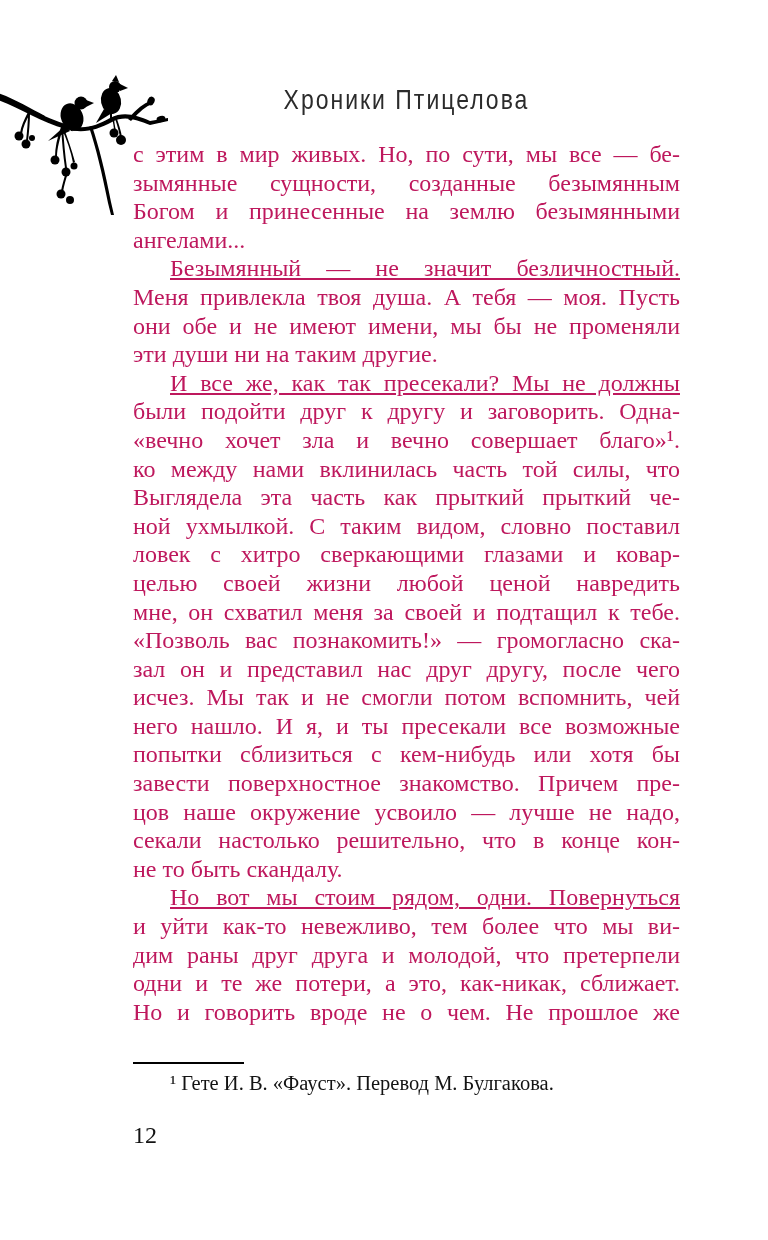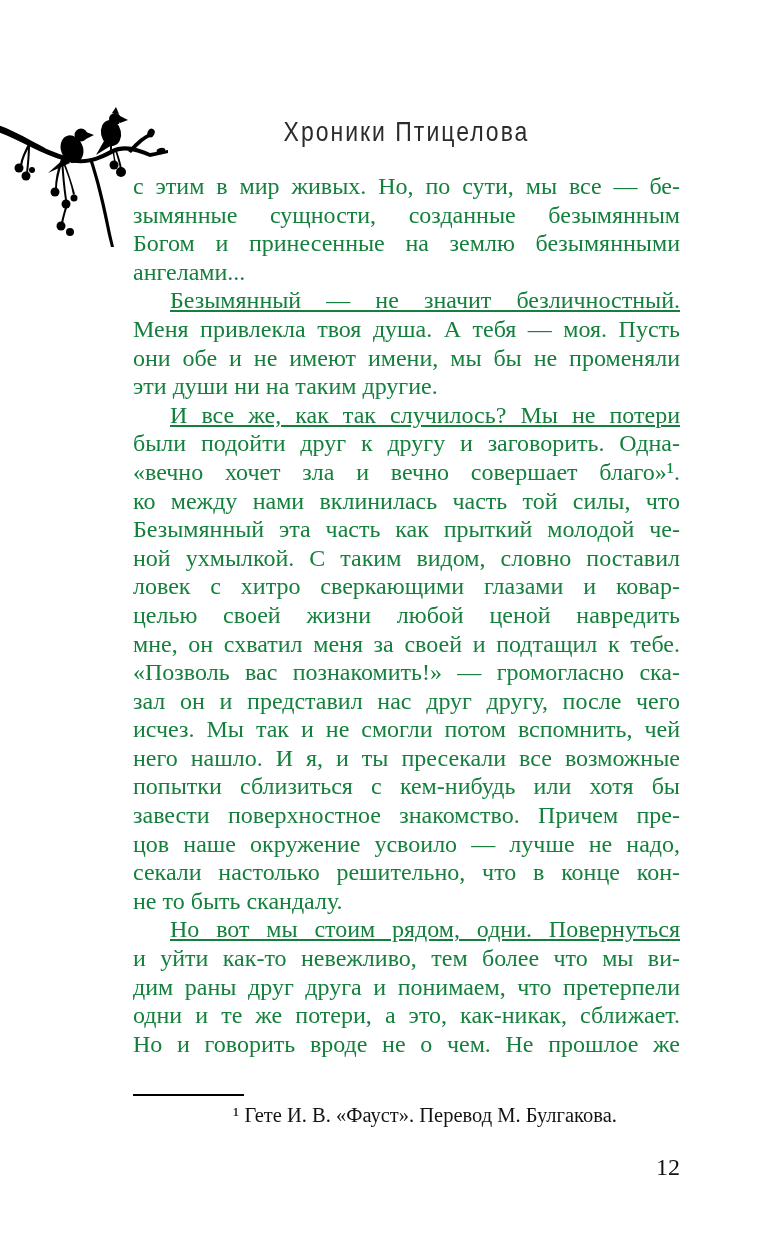--- a/index.html
+++ b/index.html
@@ -4,21 +4,21 @@
 <style>
   html,body{margin:0;padding:0;}
   body{
     width:768px;height:1240px;
     background:#ffffff;
     position:relative;
     font-family:"Liberation Serif", serif;
     color:#131313;
     overflow:hidden;
   }
-  .page{position:absolute;inset:0;background:#ffffff;margin-top:32px;}
+  .page{position:absolute;inset:0;background:#ffffff;}
 
   
   .ornament{position:absolute;left:0;top:75px;width:170px;height:230px;}
 
   
   .running-header{
     position:absolute;left:133px;top:84px;width:547px;
     text-align:center;
     font-family:"Liberation Sans", sans-serif;
     font-weight:300;
@@ -28,21 +28,21 @@
     transform:scaleY(1.18);
     transform-origin:center top;
   }
 
   
   .body-text{
     position:absolute;left:133px;top:140px;width:547px;
     font-family:"Liberation Serif", serif;
     font-size:24px;
     line-height:28.6px;
-    color:#15803d;
+    color:#be185d;
   }
   .line{
     text-align:justify;
     text-align-last:justify;
     height:28.6px;
     overflow:hidden;
   }
   .line.endline{text-align-last:left;}
   .line.indent{text-indent:37px;text-decoration:underline;}
 
@@ -51,27 +51,26 @@
     position:absolute;left:133px;top:1062px;width:111px;height:2px;
     background:#000;
   }
   .footnote-text{
     position:absolute;left:133px;top:1070px;width:547px;
     font-family:"Liberation Serif", serif;
     font-size:20.5px;
     line-height:26px;
     text-indent:37px;
     color:#131313;
-    text-align:center;
   }
 
   
   .page-number{
     position:absolute;left:133px;top:1122px;width:547px;
-    text-align:right;
+    text-align:left;
     font-family:"Liberation Serif", serif;
     font-size:24px;
     color:#131313;
   }
 </style>
 </head>
 <body>
 
 <div class="page">
 
@@ -127,41 +126,41 @@
 
   <div class="body-text">
       <div class="line">с этим в мир живых. Но, по сути, мы все — бе-</div>
       <div class="line">зымянные сущности, созданные безымянным</div>
       <div class="line">Богом и принесенные на землю безымянными</div>
       <div class="line endline">ангелами...</div>
       <div class="line indent">Безымянный — не значит безличностный.</div>
       <div class="line">Меня привлекла твоя душа. А тебя — моя. Пусть</div>
       <div class="line">они обе и не имеют имени, мы бы не променяли</div>
       <div class="line endline">эти души ни на таким другие.</div>
-      <div class="line indent">И все же, как так случилось? Мы не потери</div>
+      <div class="line indent">И все же, как так пресекали? Мы не должны</div>
       <div class="line">были подойти друг к другу и заговорить. Одна-</div>
       <div class="line">«вечно хочет зла и вечно совершает благо»¹.</div>
       <div class="line">ко между нами вклинилась часть той силы, что</div>
-      <div class="line">Безымянный эта часть как прыткий молодой че-</div>
+      <div class="line">Выглядела эта часть как прыткий прыткий че-</div>
       <div class="line">ной ухмылкой. С таким видом, словно поставил</div>
       <div class="line">ловек с хитро сверкающими глазами и ковар-</div>
       <div class="line">целью своей жизни любой ценой навредить</div>
       <div class="line">мне, он схватил меня за своей и подтащил к тебе.</div>
       <div class="line">«Позволь вас познакомить!» — громогласно ска-</div>
       <div class="line">зал он и представил нас друг другу, после чего</div>
       <div class="line">исчез. Мы так и не смогли потом вспомнить, чей</div>
       <div class="line">него нашло. И я, и ты пресекали все возможные</div>
       <div class="line">попытки сблизиться с кем-нибудь или хотя бы</div>
       <div class="line">завести поверхностное знакомство. Причем пре-</div>
       <div class="line">цов наше окружение усвоило — лучше не надо,</div>
       <div class="line">секали настолько решительно, что в конце кон-</div>
       <div class="line endline">не то быть скандалу.</div>
       <div class="line indent">Но вот мы стоим рядом, одни. Повернуться</div>
       <div class="line">и уйти как-то невежливо, тем более что мы ви-</div>
-      <div class="line">дим раны друг друга и понимаем, что претерпели</div>
+      <div class="line">дим раны друг друга и молодой, что претерпели</div>
       <div class="line">одни и те же потери, а это, как-никак, сближает.</div>
       <div class="line">Но и говорить вроде не о чем. Не прошлое же</div>
     </div>
 
   <div class="footnote-rule"></div>
   <div class="footnote-text">¹ Гете И. В. «Фауст». Перевод М. Булгакова.</div>
 
   <div class="page-number">12</div>
 
 </div>

